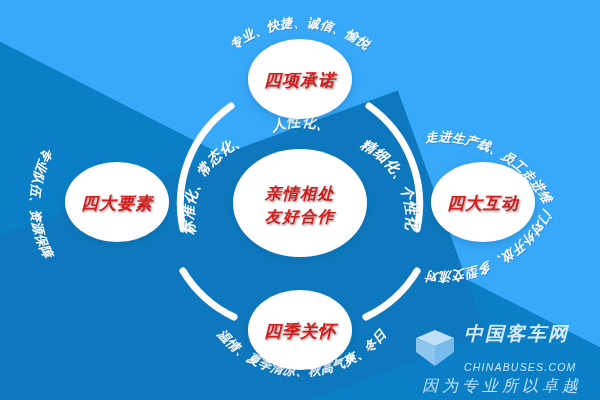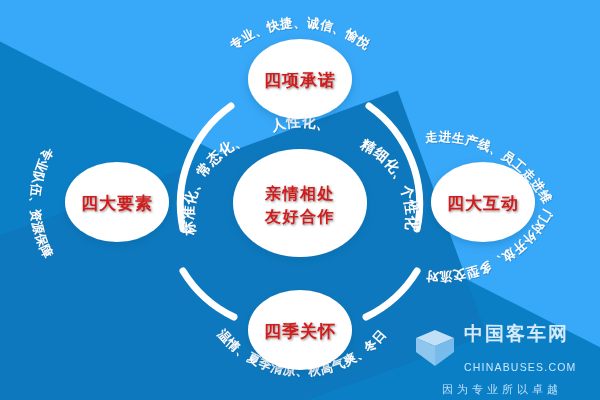--- a/index.html
+++ b/index.html
@@ -1,21 +1,21 @@
 <!DOCTYPE html>
 <html><head>
 <meta charset="utf-8">
 <style>
   html,body{margin:0;padding:0;}
   body{
     width:600px;height:400px;overflow:hidden;
     font-family:"DejaVu Sans","Liberation Sans",sans-serif;
     background:#38a8f8;
   }
-  #stage{position:relative;width:600px;height:400px;overflow:hidden;background:#38a8f8;}
+  #stage{position:relative;width:600px;height:400px;overflow:hidden;background:#38a8f8;font-style:italic;}
 
   
   .band{
     position:absolute;
     background:#0a7fc6;
     transform-origin:0 0;
     pointer-events:none;
   }
   .band-main{
     left:-160px;top:-40px;
@@ -74,22 +74,22 @@
   .logo-txt{display:flex;flex-direction:column;justify-content:center;line-height:1;}
   .logo-cn{
     color:#e8f4ff;font-size:19px;font-weight:bold;letter-spacing:2px;
     font-family:"DejaVu Sans","Liberation Sans",sans-serif;
   }
   .logo-en{
     color:#dcefff;font-size:10.5px;letter-spacing:1.2px;margin-top:19px;
     font-family:"Liberation Sans",sans-serif;
   }
   .logo-slogan{
-    color:#cfe8ff;font-size:11px;letter-spacing:4px;text-align:center;
-    margin-top:12px;font-family:"DejaVu Sans","Liberation Sans",sans-serif;
+    color:#cfe8ff;font-size:16px;letter-spacing:4px;text-align:center;
+    margin-top:6px;font-family:"DejaVu Sans","Liberation Sans",sans-serif;
   }
 </style>
 </head>
 <body>
 
 <div id="stage">
 
   <div class="band band-main"></div>
   <div class="band band-tri-bl"></div>
 

